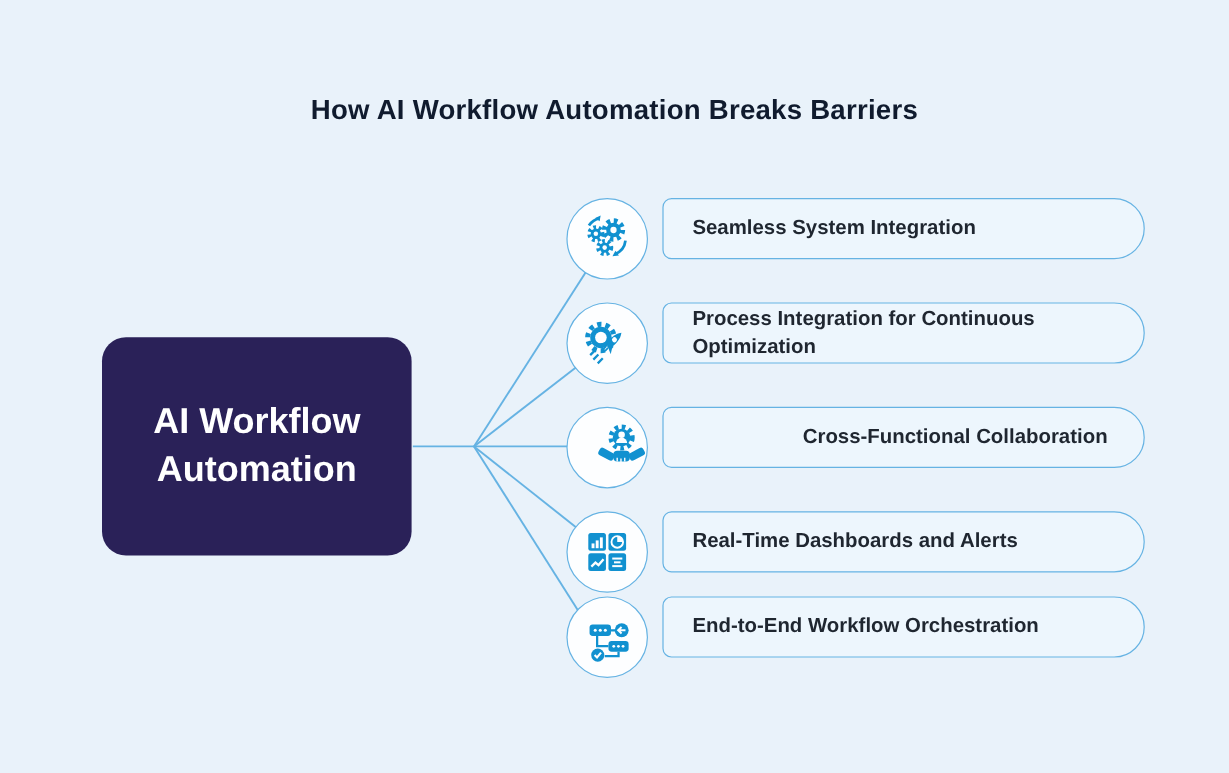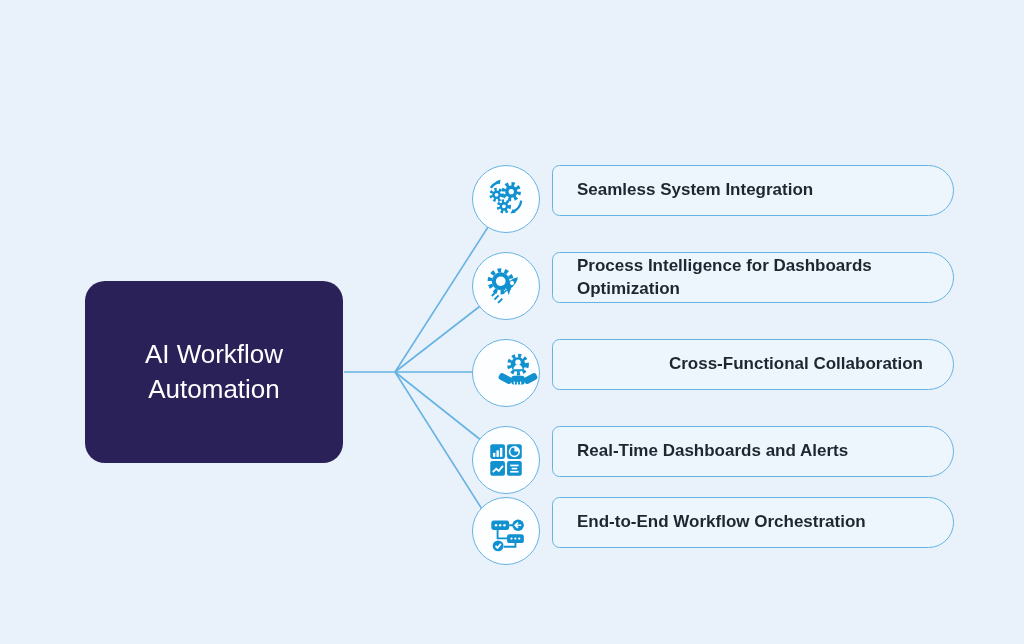--- a/index.html
+++ b/index.html
@@ -49,22 +49,22 @@
     left:85px;top:281px;
     width:258px;height:182px;
     background:var(--center-node-bg);
     border-radius:20px;
     display:flex;align-items:center;justify-content:center;
     text-align:center;
     padding:0 34px;
   }
   .center-node .label{
     color:var(--center-node-text);
-    font-size:26px;
-    font-weight:400;
+    font-size:30px;
+    font-weight:700;
     line-height:1.35;
   }
   .icon-circle{
     position:absolute;
     left:472px;
     width:68px;height:68px;
     background:#fdfeff;
     border:1.6px solid var(--outline-blue);
     border-radius:50%;
     display:flex;align-items:center;justify-content:center;
@@ -87,20 +87,21 @@
     font-weight:700;
     line-height:1.3;
   }
   .r1{top:165px;} .r2{top:252px;} .r3{top:339px;justify-content:flex-end;} .r4{top:426px;text-align:right;} .r5{top:497px;text-align:right;}
 </style>
 </head>
 <body>
 
 <div class="canvas">
 
+  <h1 class="title">How AI Workflow Automation Breaks Barriers</h1>
 
   <svg class="connectors" viewBox="0 0 1024 644" aria-hidden="true">
     <path d="M344,372 L395,372"></path>
     <path d="M395,372 L506,199"></path>
     <path d="M395,372 L506,286"></path>
     <path d="M395,372 L506,372"></path>
     <path d="M395,372 L506,460"></path>
     <path d="M395,372 L506,547"></path>
   </svg>
 
@@ -140,21 +141,21 @@
         <path d="M0,-11 C3.2,-7 3.4,-1 2.2,4 L-2.2,4 C-3.4,-1 -3.2,-7 0,-11 Z" fill="currentColor"></path>
         <circle cx="0" cy="-3.2" r="2" fill="#fdfeff"></circle>
         <path d="M-2.2,1 L-6,7 L-2.2,5.4 Z" fill="currentColor"></path>
         <path d="M2.2,1 L6,7 L2.2,5.4 Z" fill="currentColor"></path>
         <path d="M-1,5 L-1,8.5 M1,5 L1,8.5" stroke="currentColor" stroke-width="1.4"></path>
       </g>
       <path d="M6.5,29.5 l4,-4 M9,33 l4,-4 M12.5,36 l4,-4" stroke="currentColor" stroke-width="1.8" fill="none"></path>
     </svg>
   </div>
   <div class="pill r2">
-    <div class="label">Process Intelligence for Dashboards Optimization</div>
+    <div class="label">Process Integration for Continuous Optimization</div>
   </div>
 
   <div class="icon-circle r3">
     <svg viewBox="0 0 40 40" aria-hidden="true">
       <circle cx="20" cy="12" r="8.5" fill="none" stroke="currentColor" stroke-width="3.8" stroke-dasharray="2.9 2.8"></circle>
       <circle cx="20" cy="12" r="7" fill="currentColor"></circle>
       <circle cx="20" cy="9.8" r="2.6" fill="#fdfeff"></circle>
       <path d="M15.6,16.4 a4.4,4.4 0 0 1 8.8,0 Z" fill="#fdfeff"></path>
       <rect x="1.5" y="22" width="13" height="6.5" rx="2.2" fill="currentColor" transform="rotate(28 8 25.2)"></rect>
       <rect x="25.5" y="22" width="13" height="6.5" rx="2.2" fill="currentColor" transform="rotate(-28 32 25.2)"></rect>

